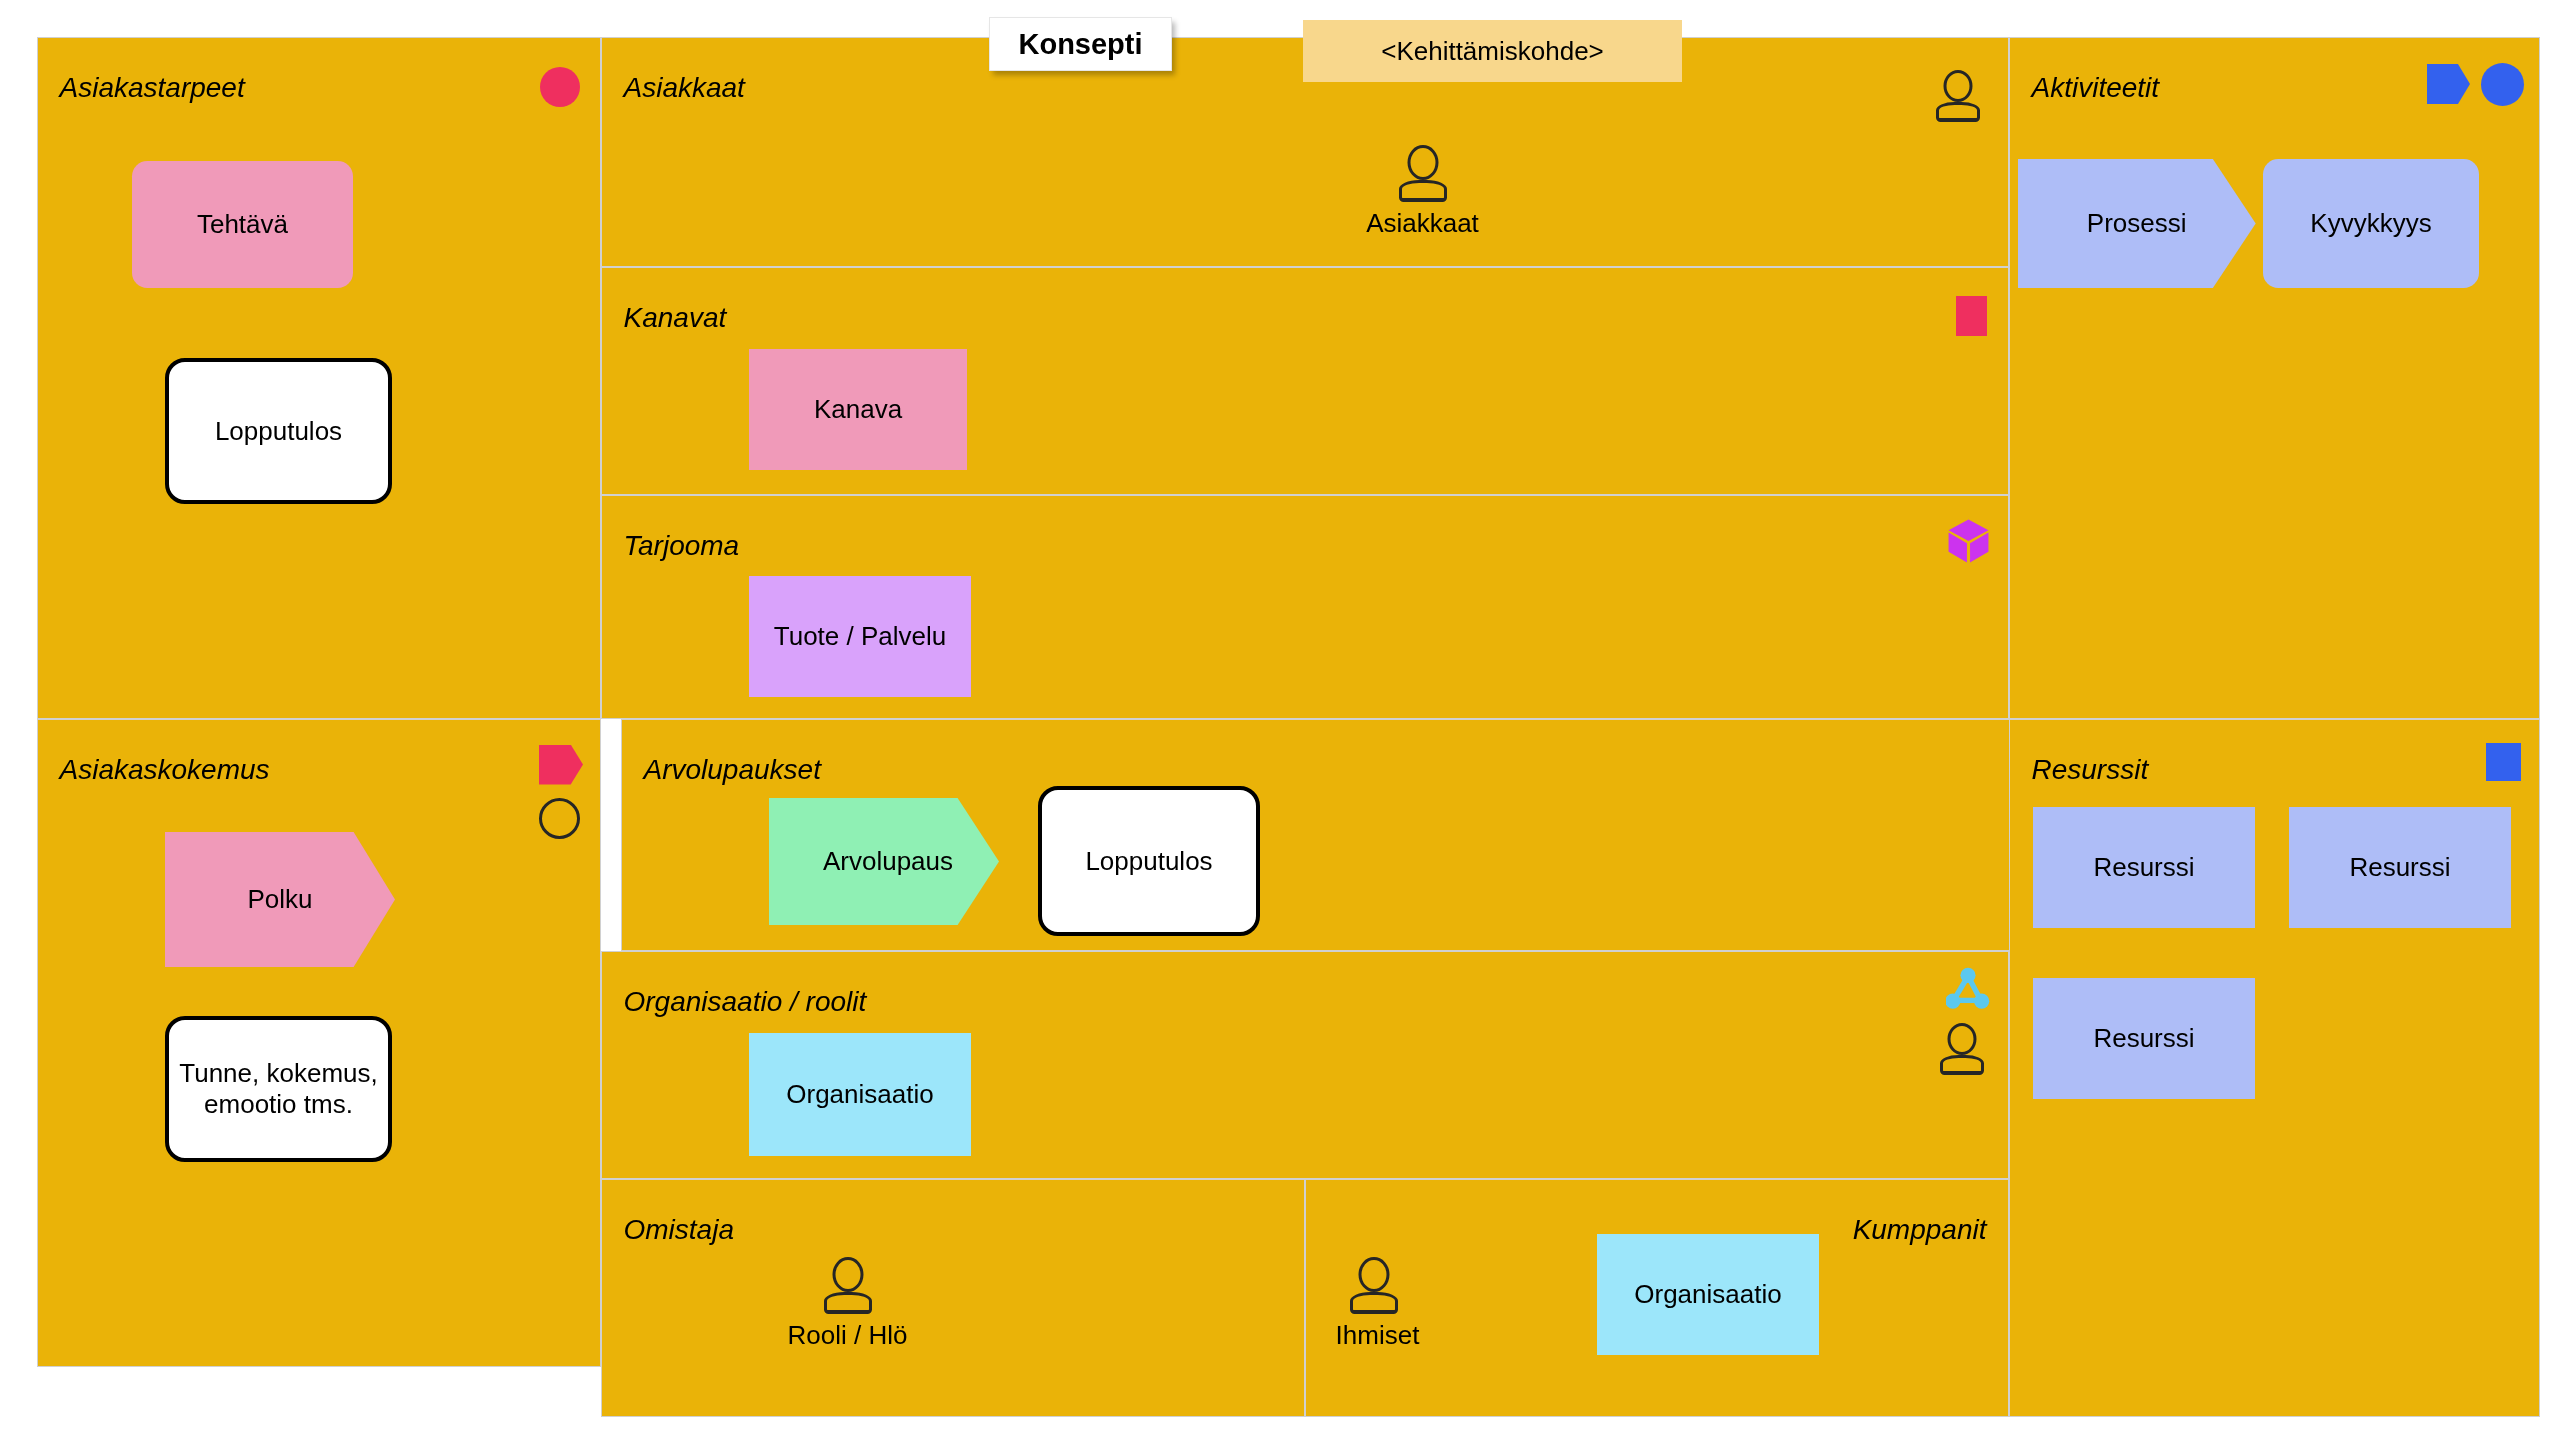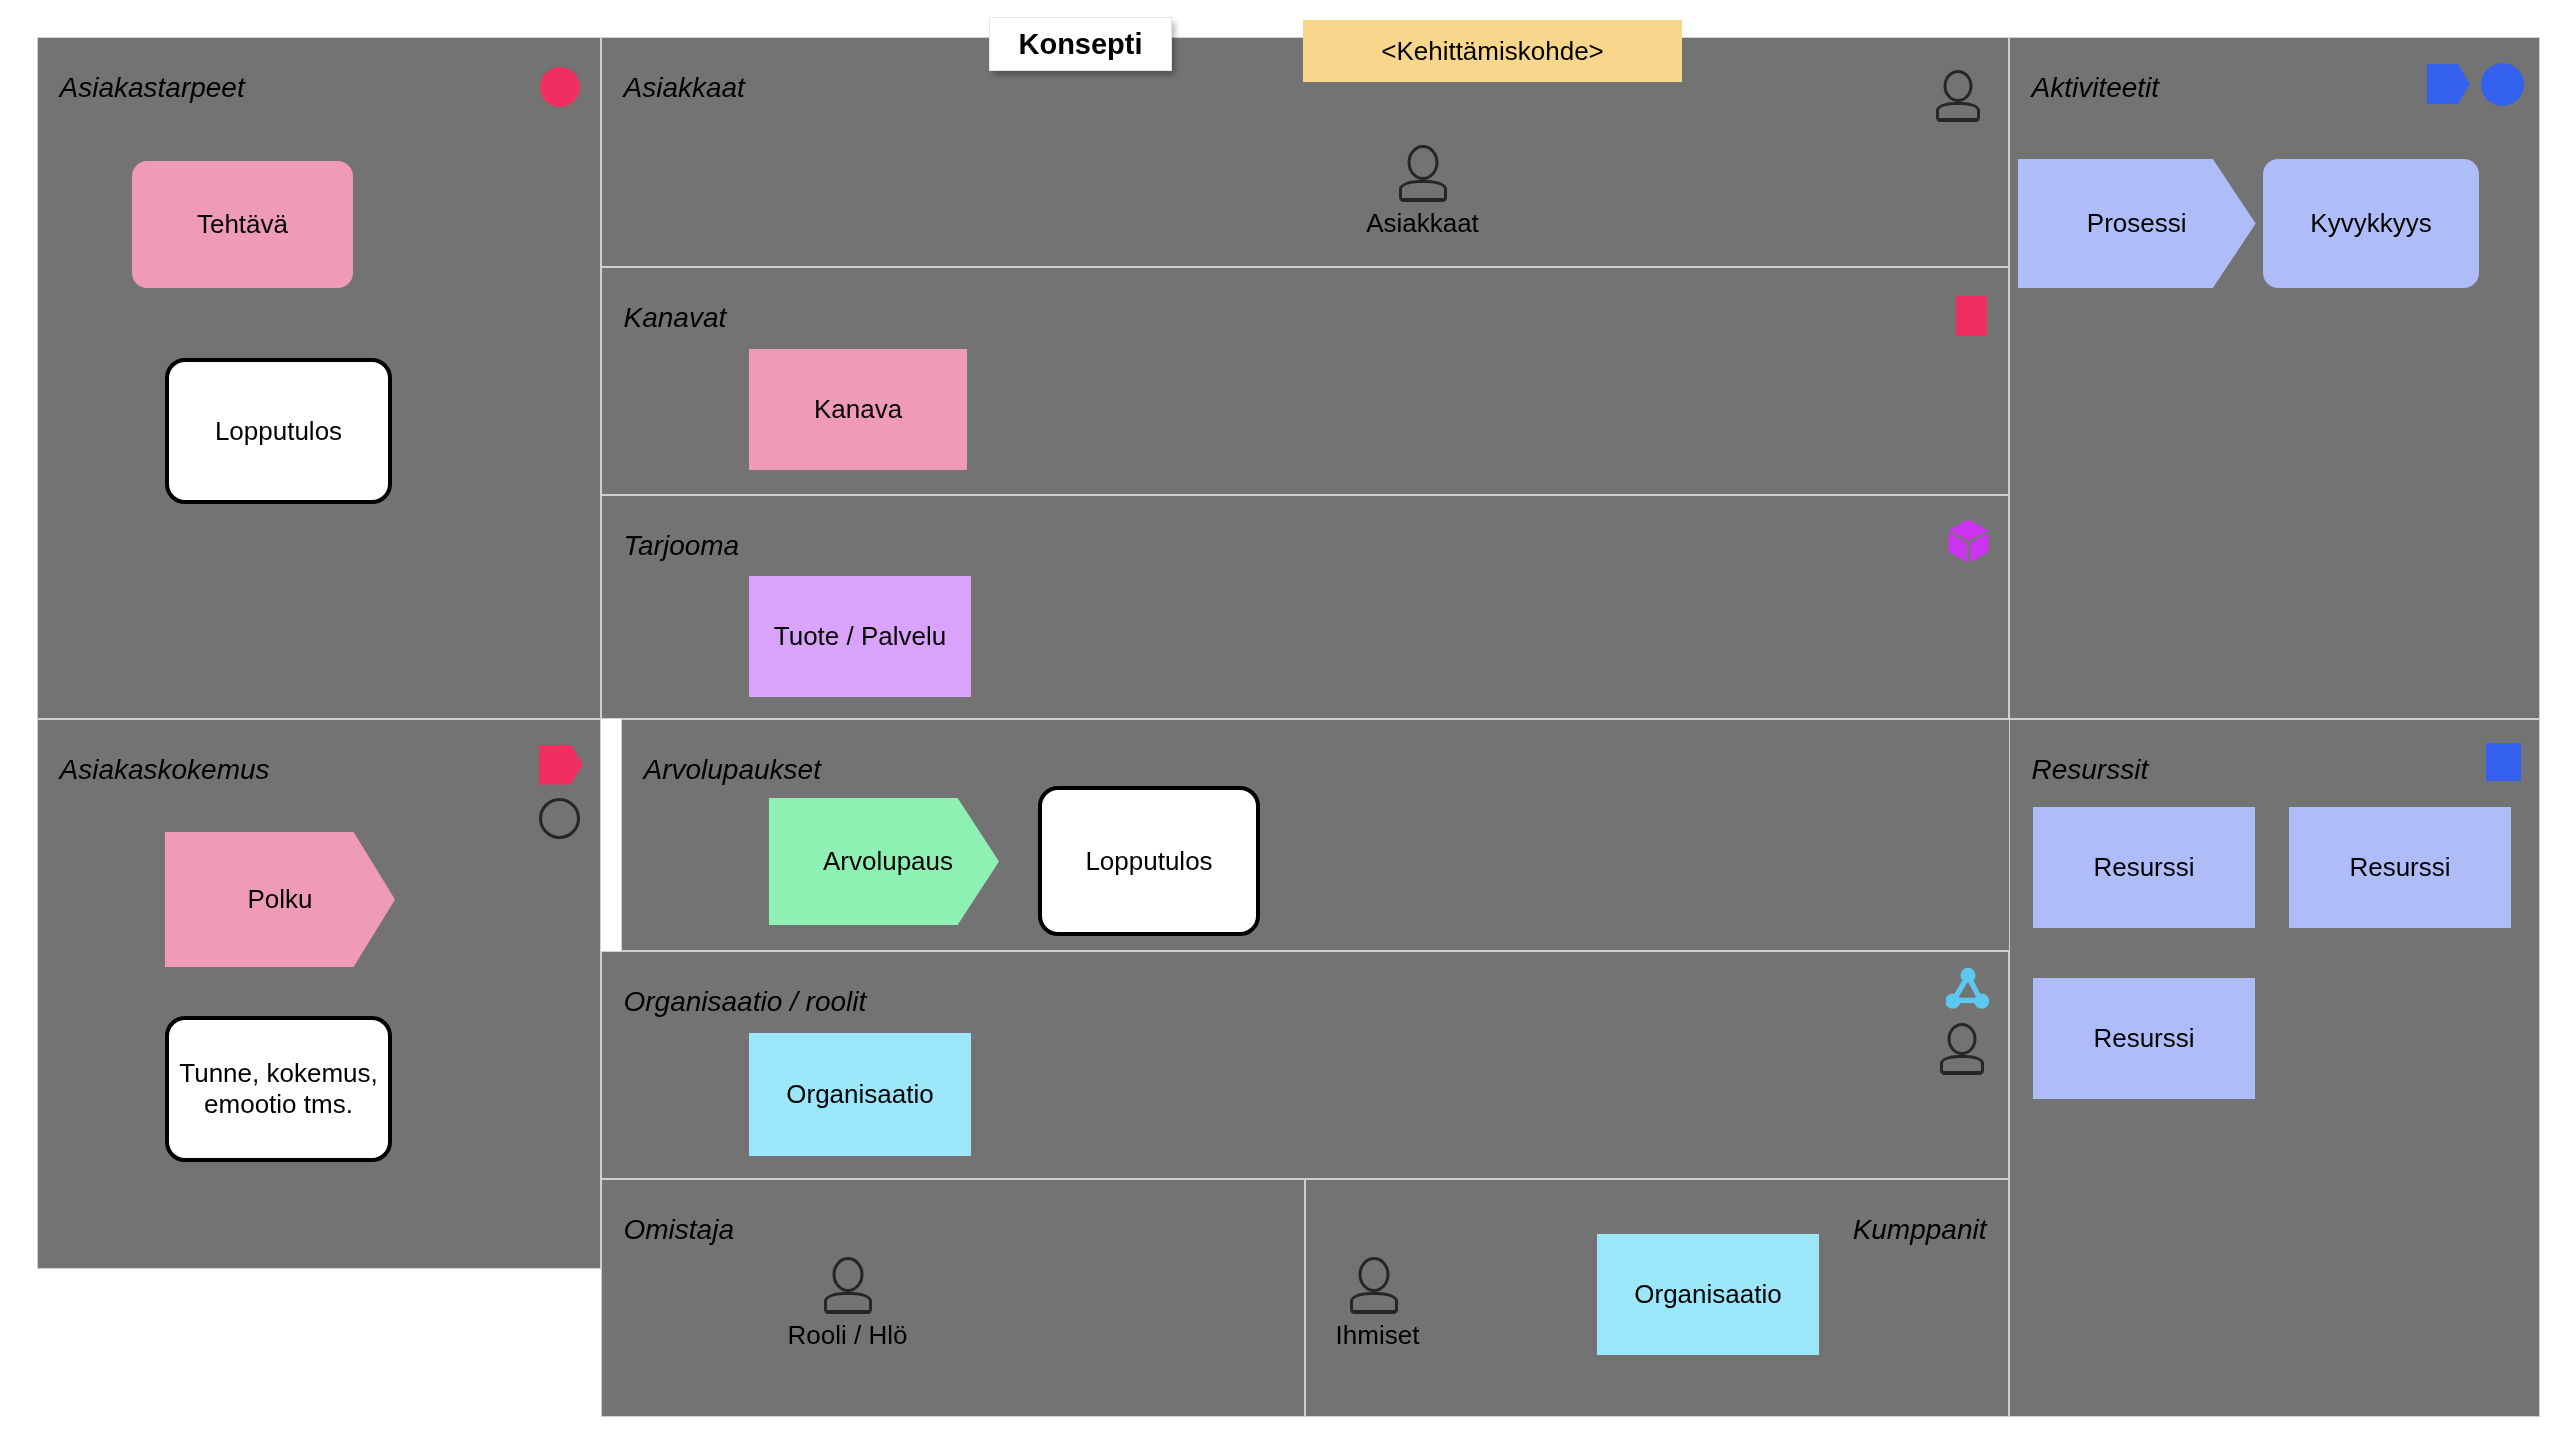--- a/index.html
+++ b/index.html
@@ -14,21 +14,21 @@
     height: 1446px;
     background: #ffffff;
     overflow: hidden;
   }
 
   
   .panel {
     position: absolute;
     box-sizing: border-box;
     border: 1.5px solid #d0d0d0;
-    background: #737373;
+    background: #eab308;
   }
   .panel-title {
     position: absolute;
     font-style: italic;
     font-weight: 400;
     font-size: 28px;
     color: #000000;
     white-space: nowrap;
   }
   .title-left  { left: 21.5px; top: 34px; }
@@ -145,21 +145,21 @@
 
   <div class="panel" style="left:37px; top:37px; width:564px; height:682px;">
     <div class="panel-title title-left">Asiakastarpeet</div>
     <div class="ico ico-circle-fill" style="right:20px; top:29px; width:40px; height:40px; background:#ef2f5f;"></div>
 
     <div class="blk rounded" style="left:94px; top:123px; width:221px; height:127px; background:#f09ab9;">Tehtävä</div>
 
     <div class="blk outline" style="left:127px; top:320px; width:227px; height:146px;">Lopputulos</div>
   </div>
 
-  <div class="panel" style="left:37px; top:719px; width:564px; height:550px;">
+  <div class="panel" style="left:37px; top:719px; width:564px; height:648px;">
     <div class="panel-title title-left">Asiakaskokemus</div>
     <div class="ico ico-chev" style="right:17px; top:24.5px; width:44px; height:40px; background:#ef2f5f;"></div>
     <div class="ico ico-circle-out" style="right:20px; top:78px; width:41px; height:41px;"></div>
 
     <div class="blk chev" style="left:127px; top:778px; width:230px; height:135px; background:#f09ab9;
                 top:0; margin-top:0; left:127px; top:112px;">Polku</div>
 
     <div class="blk outline" style="left:127px; top:296px; width:227px; height:146px; white-space:pre-line;">Tunne, kokemus,
 emootio tms.</div>
   </div>

